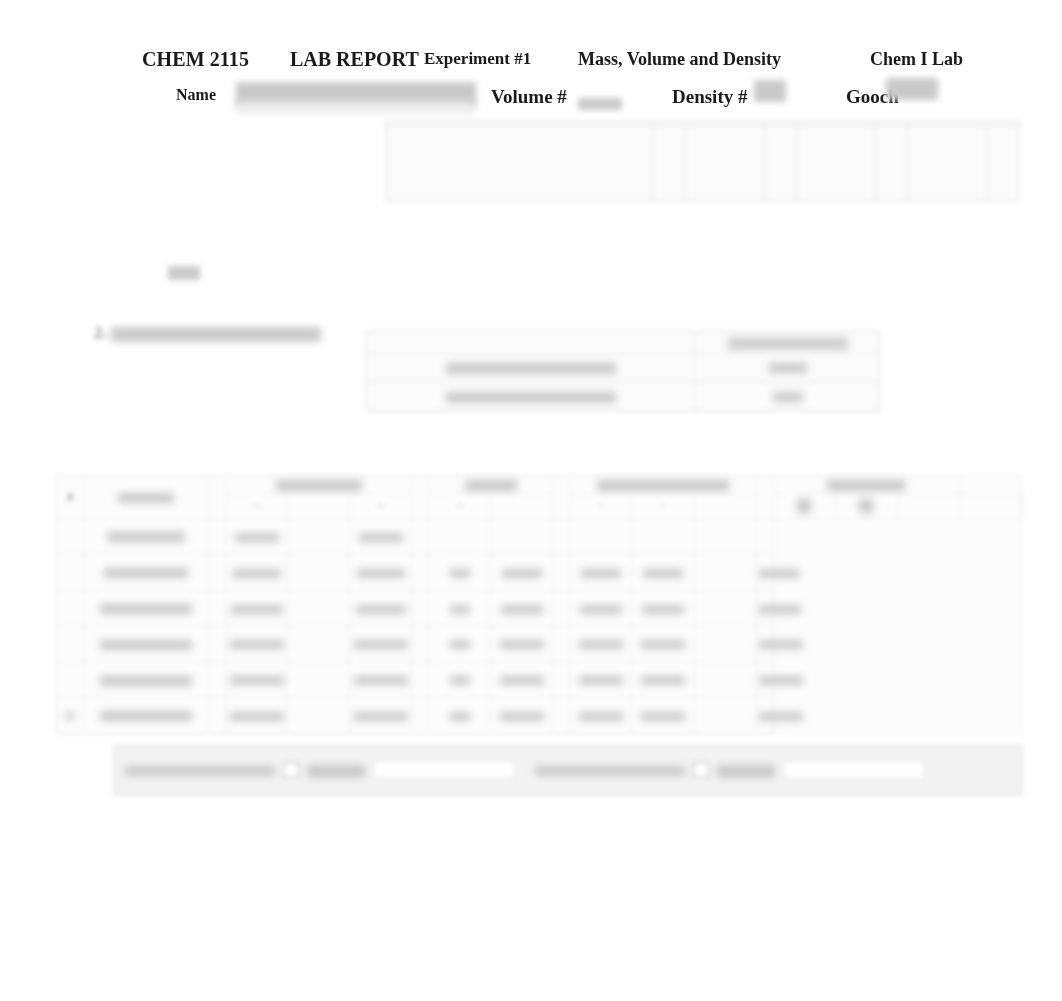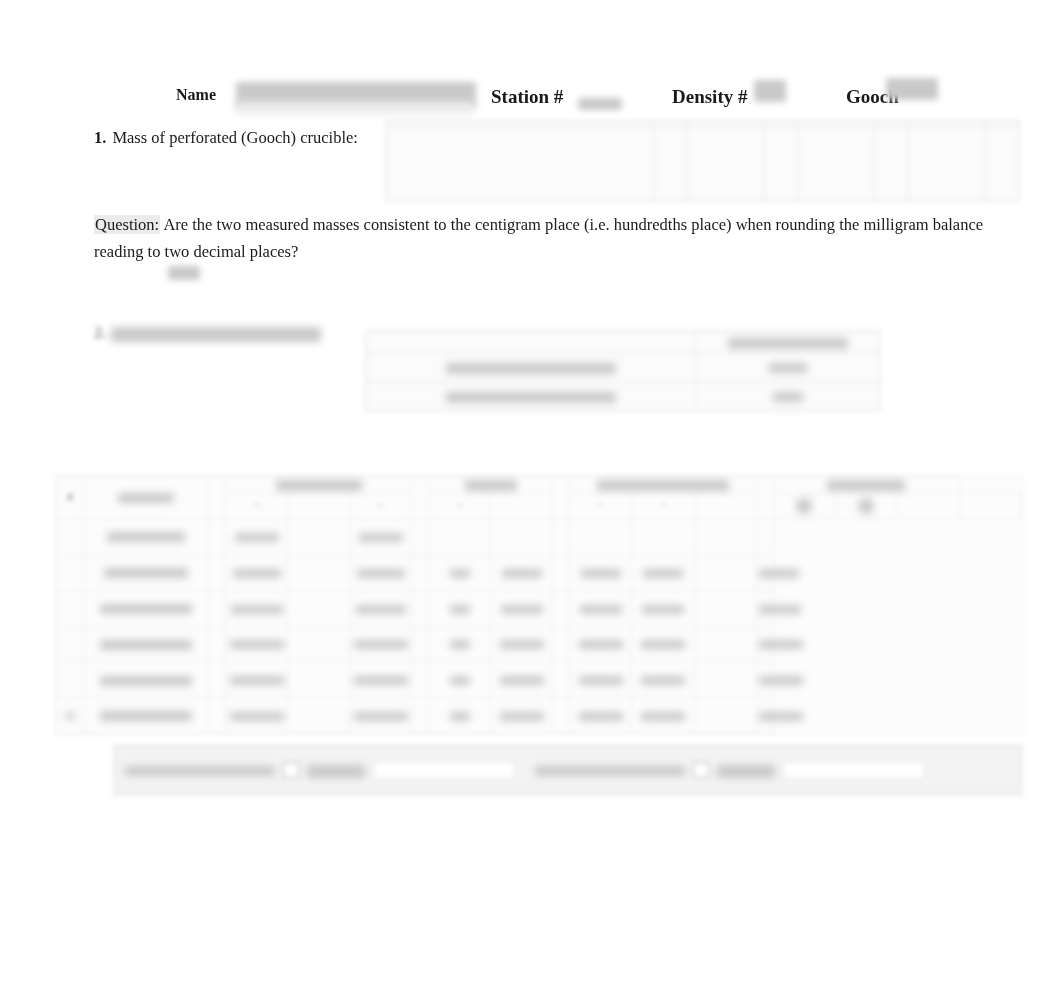--- a/index.html
+++ b/index.html
@@ -254,39 +254,43 @@
     background: #ffffff;
     border: 1px solid #e2e2e2;
     display: inline-block;
   }
 </style>
 </head>
 <body>
 
 <div class="page">
 
+  <div class="header-row1">
+    <span class="h-chem">CHEM 2115</span>
+    <span class="h-labrep">LAB REPORT</span>
+    <span class="h-exp">Experiment #1</span>
+    <span class="h-title">Mass, Volume and Density</span>
+    <span class="h-course">Chem I Lab</span>
+  </div>
 
   <div class="header-row2">
     <span class="h-name">Name</span>
     <span class="h-namefill redacted"></span>
     <span class="h-namefill2"></span>
 
-    <span class="h-section">Station #</span>
+    <span class="h-section">Volume #</span>
     <span class="h-secfill redacted"></span>
 
     <span class="h-station">Density #</span>
     <span class="h-statfill redacted"></span>
 
     <span class="h-date">Gooch</span>
     <span class="h-datefill redacted"></span>
   </div>
 
-  <div class="item1">
-    <span class="num">1.</span><span>Mass of perforated (Gooch) crucible:</span>
-  </div>
 
   <div class="table1">
     <table class="t1-grid">
       <thead>
         <tr>
           <th class="lbl"></th>
           <th class="narrow"></th>
           <th></th>
           <th class="narrow"></th>
           <th></th>
@@ -303,24 +307,20 @@
           <td></td>
           <td></td>
           <td></td>
           <td></td>
           <td></td>
         </tr>
       </tbody>
     </table>
   </div>
 
-  <div class="question">
-    <span class="qlabel">Question:</span>
-    <span>Are the two measured masses consistent to the centigram place (i.e. hundredths place) when rounding the milligram balance reading to two decimal places?</span>
-  </div>
   <span class="q-answer redacted"></span>
 
   <div class="item2 blurtext">
     <span>2.</span>
     <span></span>
     <span class="redacted" style="width:210px;height:15px;"></span>
   </div>
 
   <div class="table2">
     <table class="t2-grid">

